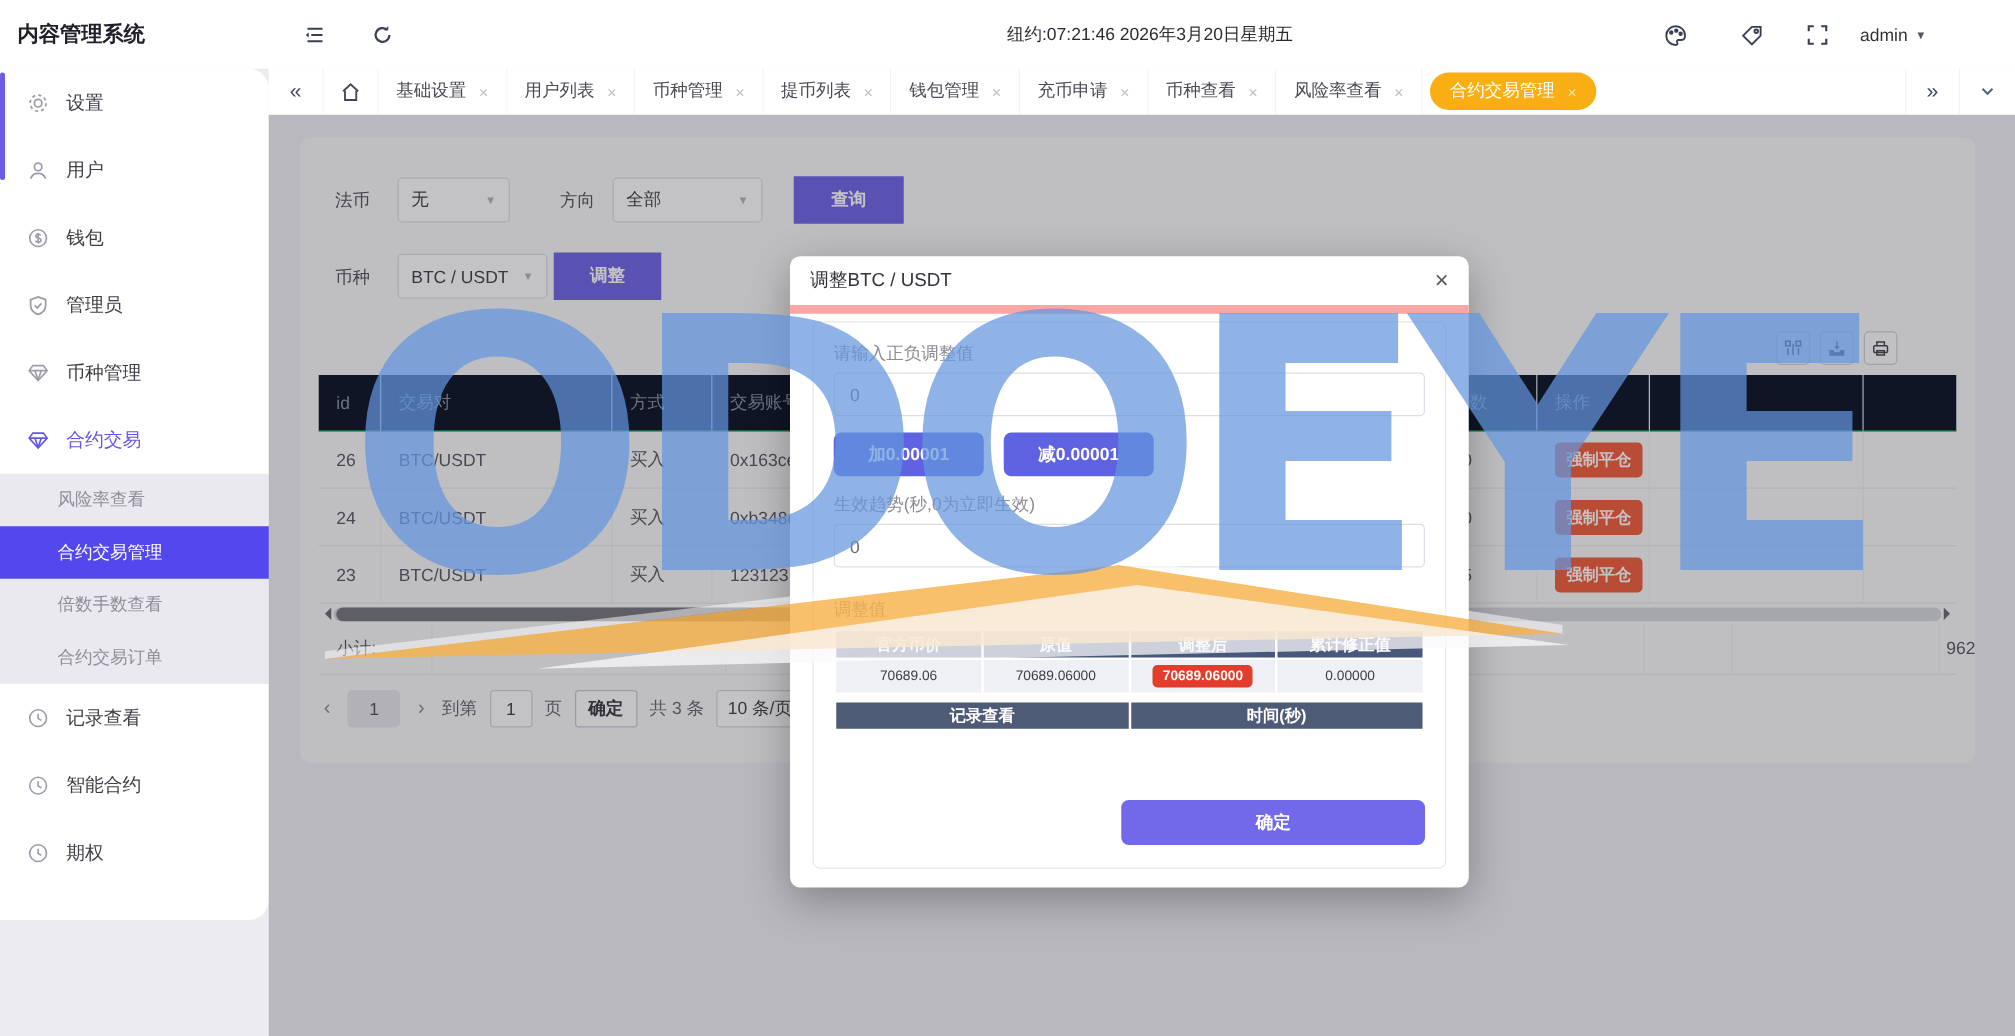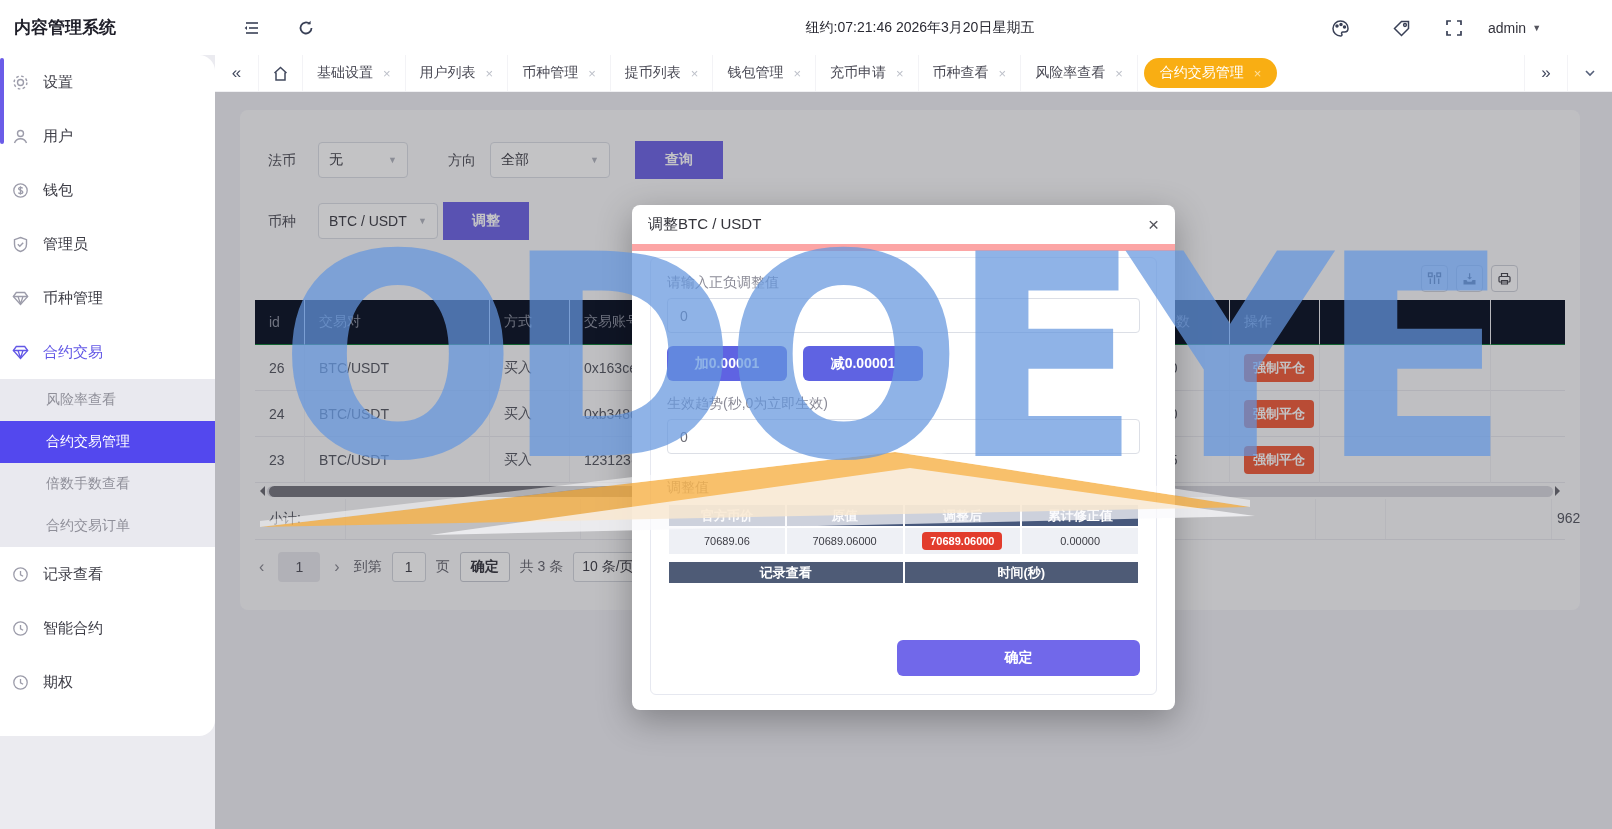--- a/index.html
+++ b/index.html
@@ -20,21 +20,21 @@
   .tb-btn { width:44px; display:flex; align-items:center; justify-content:center; color:#42495e; font-size:17px; border-right:1px solid #f3f3f6; cursor:pointer; background:#fff; }
   .tab { display:flex; align-items:center; gap:10px; padding:0 14px; border-right:1px solid #f3f3f6; font-size:14px; color:#4a4a55; cursor:pointer; background:#fff; }
   .tab .x { color:#bdc0c9; font-size:13px; }
   .tab.active { background:#f9ae13; color:#fff; border-radius:18px; border:none; margin:3px 6px; padding:0 16px; }
   .tab.active .x { color:#ffe1a0; }
   .tabbar-right { margin-left:auto; display:flex; }
 
   
   .sidebar { position:absolute; left:0; top:55px; width:215px; height:681px; background:#fff; border-radius:0 16px 16px 0; z-index:18; }
   .side-scroll { position:absolute; left:0; top:3px; width:4px; height:86px; background:#6b5ce8; border-radius:2px; }
-  .side-item { height:54px; display:flex; align-items:center; padding-left:12px; gap:14px; font-size:15px; color:#3d3d46; cursor:pointer; }
+  .side-item { height:54px; display:flex; align-items:center; padding-left:22px; gap:14px; font-size:15px; color:#3d3d46; cursor:pointer; }
   .side-item:first-child { height:46px; }
   .side-item .sicon { width:17px; height:17px; color:#9c9caa; flex:0 0 auto; }
   .side-item.parent-active { color:#6257e6; }
   .side-item.parent-active .sicon { color:#6257e6; }
   .submenu { background:#e9e9ef; }
   .sub-item { height:42px; display:flex; align-items:center; padding-left:46px; font-size:14px; color:#8f8f99; cursor:pointer; }
   .sub-item.active { background:#5348ee; color:#fff; }
 
   
   .content { position:absolute; left:215px; top:92px; width:1397px; height:737px; background:#f1f1f6; }

